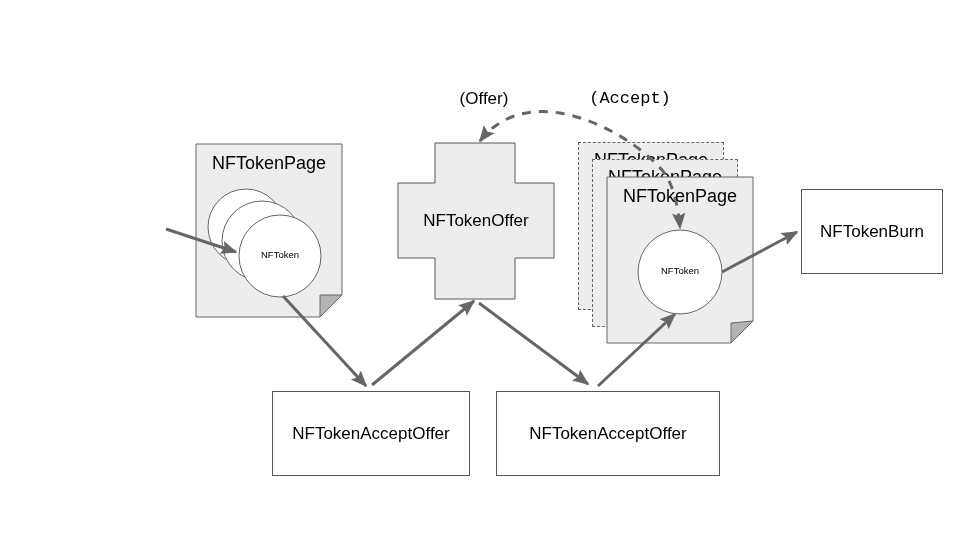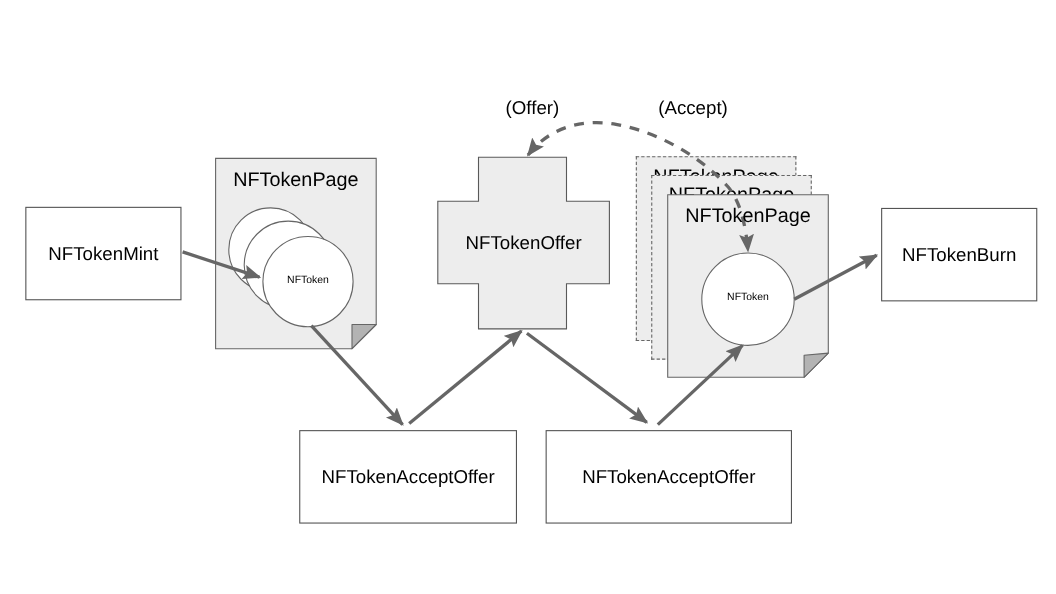--- a/index.html
+++ b/index.html
@@ -28,21 +28,21 @@
   
   #shapes{position:absolute;left:0;top:0;z-index:2;}
   
   .lbl{position:absolute;text-align:center;z-index:3;white-space:nowrap;}
   #title-left-page{left:196px;top:153px;width:146px;font-size:18px;}
   #title-right-page{left:607px;top:186px;width:146px;font-size:18px;}
   #label-offer-shape{left:398px;top:211px;width:156px;font-size:17px;}
   #token-label-left{left:239px;top:249px;width:82px;font-size:9.5px;}
   #token-label-right{left:638px;top:265px;width:84px;font-size:9.5px;}
   #ann-offer{left:444px;top:89px;width:80px;font-size:17px;}
-  #ann-accept{left:588px;top:89px;width:84px;font-size:17px;}
+  #ann-accept{left:588px;top:89px;width:84px;font-size:17px;font-family:Liberation Mono, monospace;}
 </style>
 </head>
 <body>
 
 <div id="canvas">
 
   <div class="page-back" id="page-back-1">
     <div class="page-back-title">NFTokenPage</div>
   </div>
   <div class="page-back" id="page-back-2">
@@ -77,23 +77,20 @@
       <line x1="283" y1="296" x2="366" y2="386" marker-end="url(#ah)"></line>
       <line x1="372" y1="385" x2="474" y2="301" marker-end="url(#ah)"></line>
       <line x1="479" y1="303" x2="588" y2="384" marker-end="url(#ah)"></line>
       <line x1="598" y1="386" x2="675" y2="314" marker-end="url(#ah)"></line>
       <line x1="722" y1="272" x2="797" y2="232" marker-end="url(#ah)"></line>
 
       <path d="M480,141 C500,115 530,108 560,113 C600,120 640,145 662,170 C673,183 678,205 680,228" stroke-dasharray="9,8" marker-start="url(#ahs)" marker-end="url(#ah)"></path>
     </g>
   </svg>
 
-  <div class="txbox" id="box-mint">
-    <span>NFTokenMint</span>
-  </div>
   <div class="txbox" id="box-create">
     <span>NFTokenAcceptOffer</span>
   </div>
   <div class="txbox" id="box-accept">
     <span>NFTokenAcceptOffer</span>
   </div>
   <div class="txbox" id="box-burn">
     <span>NFTokenBurn</span>
   </div>
 

